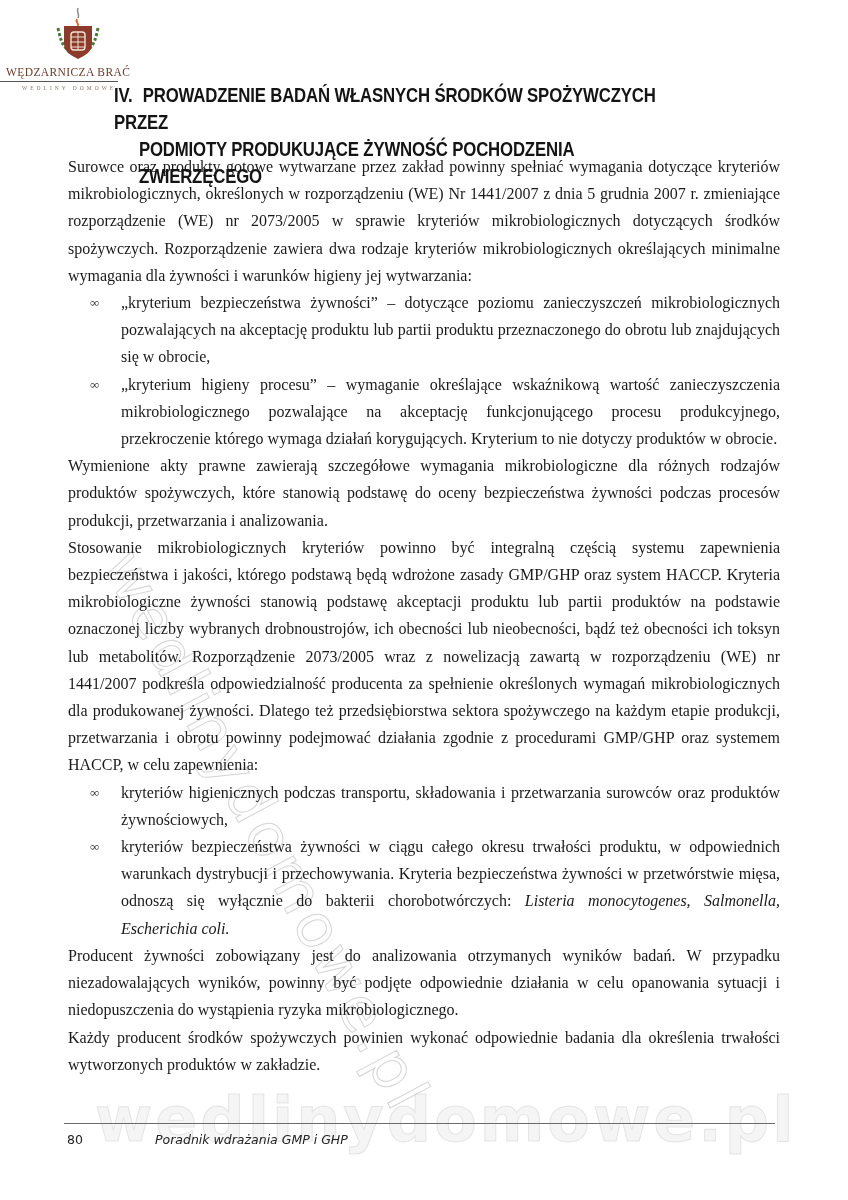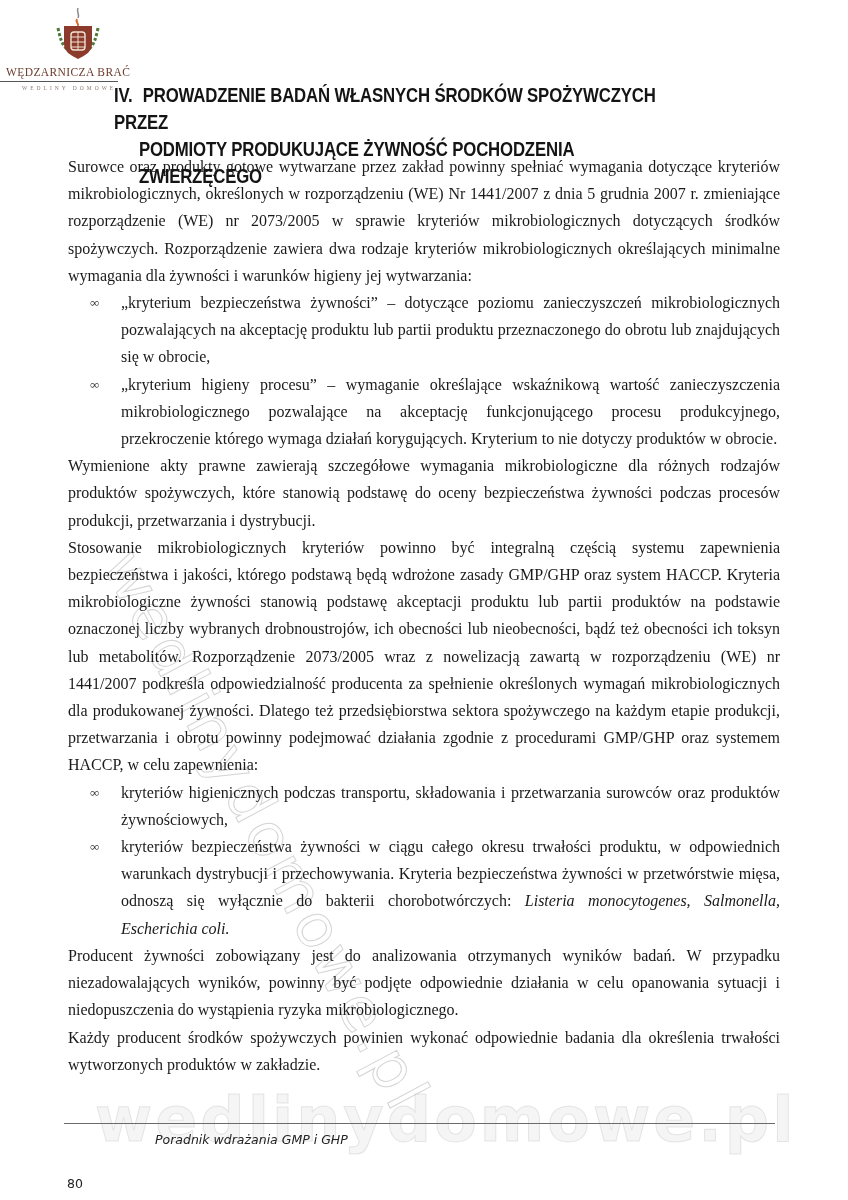--- a/index.html
+++ b/index.html
@@ -15,21 +15,21 @@
   .heading .line2 { display: block; padding-left: 29px; }
 
   .content { position: absolute; left: 68px; top: 153px; width: 712px; font-size: 16px; line-height: 27.2px; text-align: justify; font-family: Liberation Serif, serif; }
   .content p { margin: 0; }
   .content ul { list-style: none; margin: 0; padding: 0; }
   .content li { position: relative; padding-left: 53px; }
   .content li .bullet { position: absolute; left: 22px; top: 0; font-size: 13px; color: #333; }
   .content em { font-style: italic; }
 
   .footer-line { position: absolute; left: 64px; top: 1123px; width: 711px; height: 1px; background: #6b6b6b; }
-  .footer-page { position: absolute; left: 67px; top: 1176px; font-family: "DejaVu Sans", sans-serif; font-size: 12.5px; color: #222; }
+  .footer-page { position: absolute; left: 67px; top: 1132px; font-family: "DejaVu Sans", sans-serif; font-size: 12.5px; color: #222; }
   .footer-title { position: absolute; left: 155px; top: 1132px; font-family: "DejaVu Sans", sans-serif; font-style: italic; font-size: 12.5px; color: #222; }
 
   .wm-bottom { position: absolute; left: 95px; top: 1083px; font-family: "DejaVu Sans", sans-serif; font-weight: bold; font-size: 62px; letter-spacing: 3px; color: rgba(200,200,200,0.18); -webkit-text-stroke: 1px rgba(190,190,190,0.35); white-space: nowrap; pointer-events: none; }
   .wm-diag { position: absolute; left: 120px; top: 520px; font-family: "DejaVu Sans", sans-serif; font-size: 60px; letter-spacing: 4px; color: transparent; -webkit-text-stroke: 1px rgba(160,160,160,0.45); white-space: nowrap; transform: rotate(62deg); transform-origin: left center; pointer-events: none; }
 </style>
 </head>
 <body>
 
 <div class="logo">
   <svg width="56" height="56" viewBox="0 0 56 56">
@@ -61,21 +61,21 @@
   <ul>
     <li>
       <span class="bullet">∞</span>
       <span>„kryterium bezpieczeństwa żywności” – dotyczące poziomu zanieczyszczeń mikrobiologicznych pozwalających na akceptację produktu lub partii produktu przeznaczonego do obrotu lub znajdujących się w obrocie,</span>
     </li>
     <li>
       <span class="bullet">∞</span>
       <span>„kryterium higieny procesu” – wymaganie określające wskaźnikową wartość zanieczyszczenia mikrobiologicznego pozwalające na akceptację funkcjonującego procesu produkcyjnego, przekroczenie którego wymaga działań korygujących. Kryterium to nie dotyczy produktów w obrocie.</span>
     </li>
   </ul>
-  <p>Wymienione akty prawne zawierają szczegółowe wymagania mikrobiologiczne dla różnych rodzajów produktów spożywczych, które stanowią podstawę do oceny bezpieczeństwa żywności podczas procesów produkcji, przetwarzania i dystrybucji.</p>
+  <p>Wymienione akty prawne zawierają szczegółowe wymagania mikrobiologiczne dla różnych rodzajów produktów spożywczych, które stanowią podstawę do oceny bezpieczeństwa żywności podczas procesów produkcji, przetwarzania i analizowania.</p>
   <p>Stosowanie mikrobiologicznych kryteriów powinno być integralną częścią systemu zapewnienia bezpieczeństwa i jakości, którego podstawą będą wdrożone zasady GMP/GHP oraz system HACCP. Kryteria mikrobiologiczne żywności stanowią podstawę akceptacji produktu lub partii produktów na podstawie oznaczonej liczby wybranych drobnoustrojów, ich obecności lub nieobecności, bądź też obecności ich toksyn lub metabolitów. Rozporządzenie 2073/2005 wraz z nowelizacją zawartą w rozporządzeniu (WE) nr 1441/2007 podkreśla odpowiedzialność producenta za spełnienie określonych wymagań mikrobiologicznych dla produkowanej żywności. Dlatego też przedsiębiorstwa sektora spożywczego na każdym etapie produkcji, przetwarzania i obrotu powinny podejmować działania zgodnie z procedurami GMP/GHP oraz systemem HACCP, w celu zapewnienia:</p>
   <ul>
     <li>
       <span class="bullet">∞</span>
       <span>kryteriów higienicznych podczas transportu, składowania i przetwarzania surowców oraz produktów żywnościowych,</span>
     </li>
     <li>
       <span class="bullet">∞</span>
       <span>kryteriów bezpieczeństwa żywności w ciągu całego okresu trwałości produktu, w odpowiednich warunkach dystrybucji i przechowywania. Kryteria bezpieczeństwa żywności w przetwórstwie mięsa, odnoszą się wyłącznie do bakterii chorobotwórczych: </span><em>Listeria monocytogenes, Salmonella, Escherichia coli.</em>
     </li>

